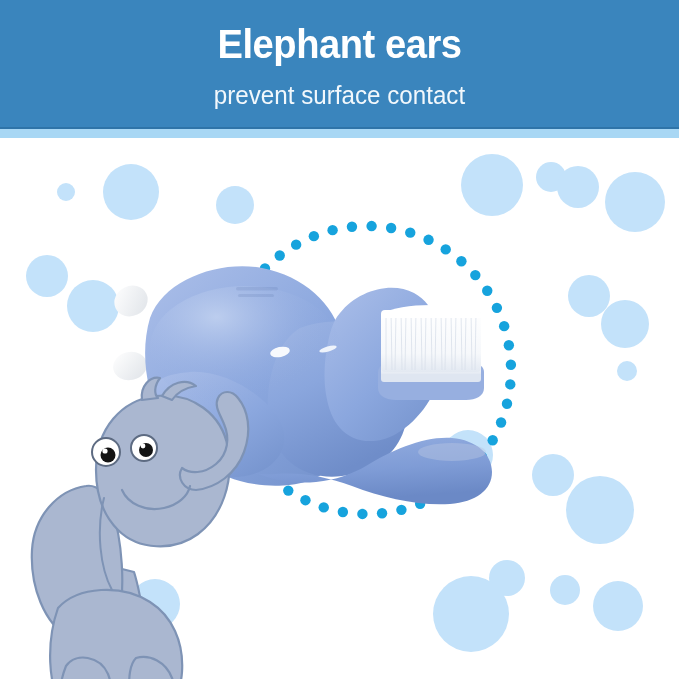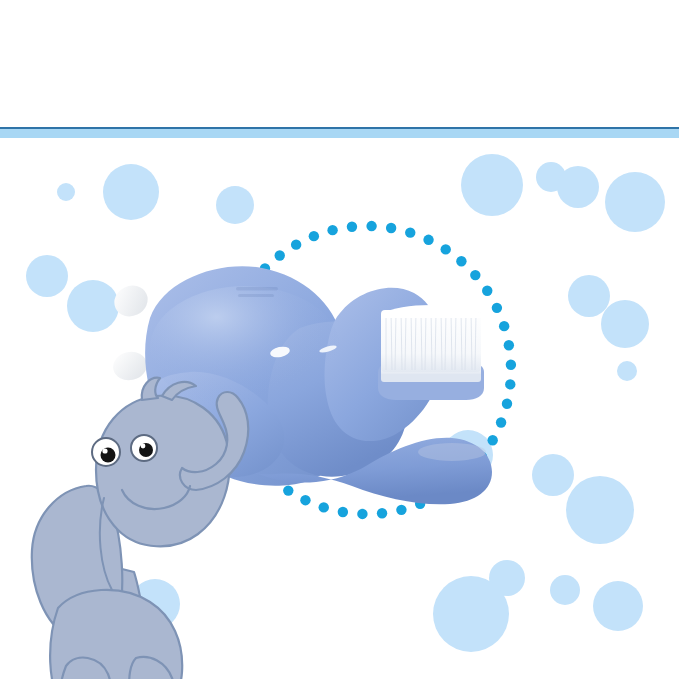--- a/index.html
+++ b/index.html
@@ -87,20 +87,24 @@
     width: 679px;
     height: 541px;
     overflow: visible;
   }
 </style>
 </head>
 <body>
 
 <div id="page" style="background: rgb(255, 255, 255);">
 
+  <div id="header-banner" style="background: rgb(58, 133, 189);">
+    <div id="header-title" style="color: rgb(255, 255, 255);">Elephant ears</div>
+    <div id="header-subtitle" style="color: rgb(242, 248, 252);">prevent surface contact</div>
+  </div>
   <div id="header-rule" style="background: rgb(47, 116, 168);"></div>
   <div id="header-underband" style="background: rgb(168, 215, 244);"></div>
 
   <div id="photo-area" style="background: rgb(255, 255, 255);">
 
     <div id="bubble-layer">
         <div class="bubble" style="left: 103px; top: 26px; width: 56px; height: 56px; background: rgb(195, 226, 250);"></div>
         <div class="bubble" style="left: 57px; top: 45px; width: 18px; height: 18px; background: rgb(195, 226, 250);"></div>
         <div class="bubble" style="left: 216px; top: 48px; width: 38px; height: 38px; background: rgb(195, 226, 250);"></div>
         <div class="bubble" style="left: 26px; top: 117px; width: 42px; height: 42px; background: rgb(195, 226, 250);"></div>

